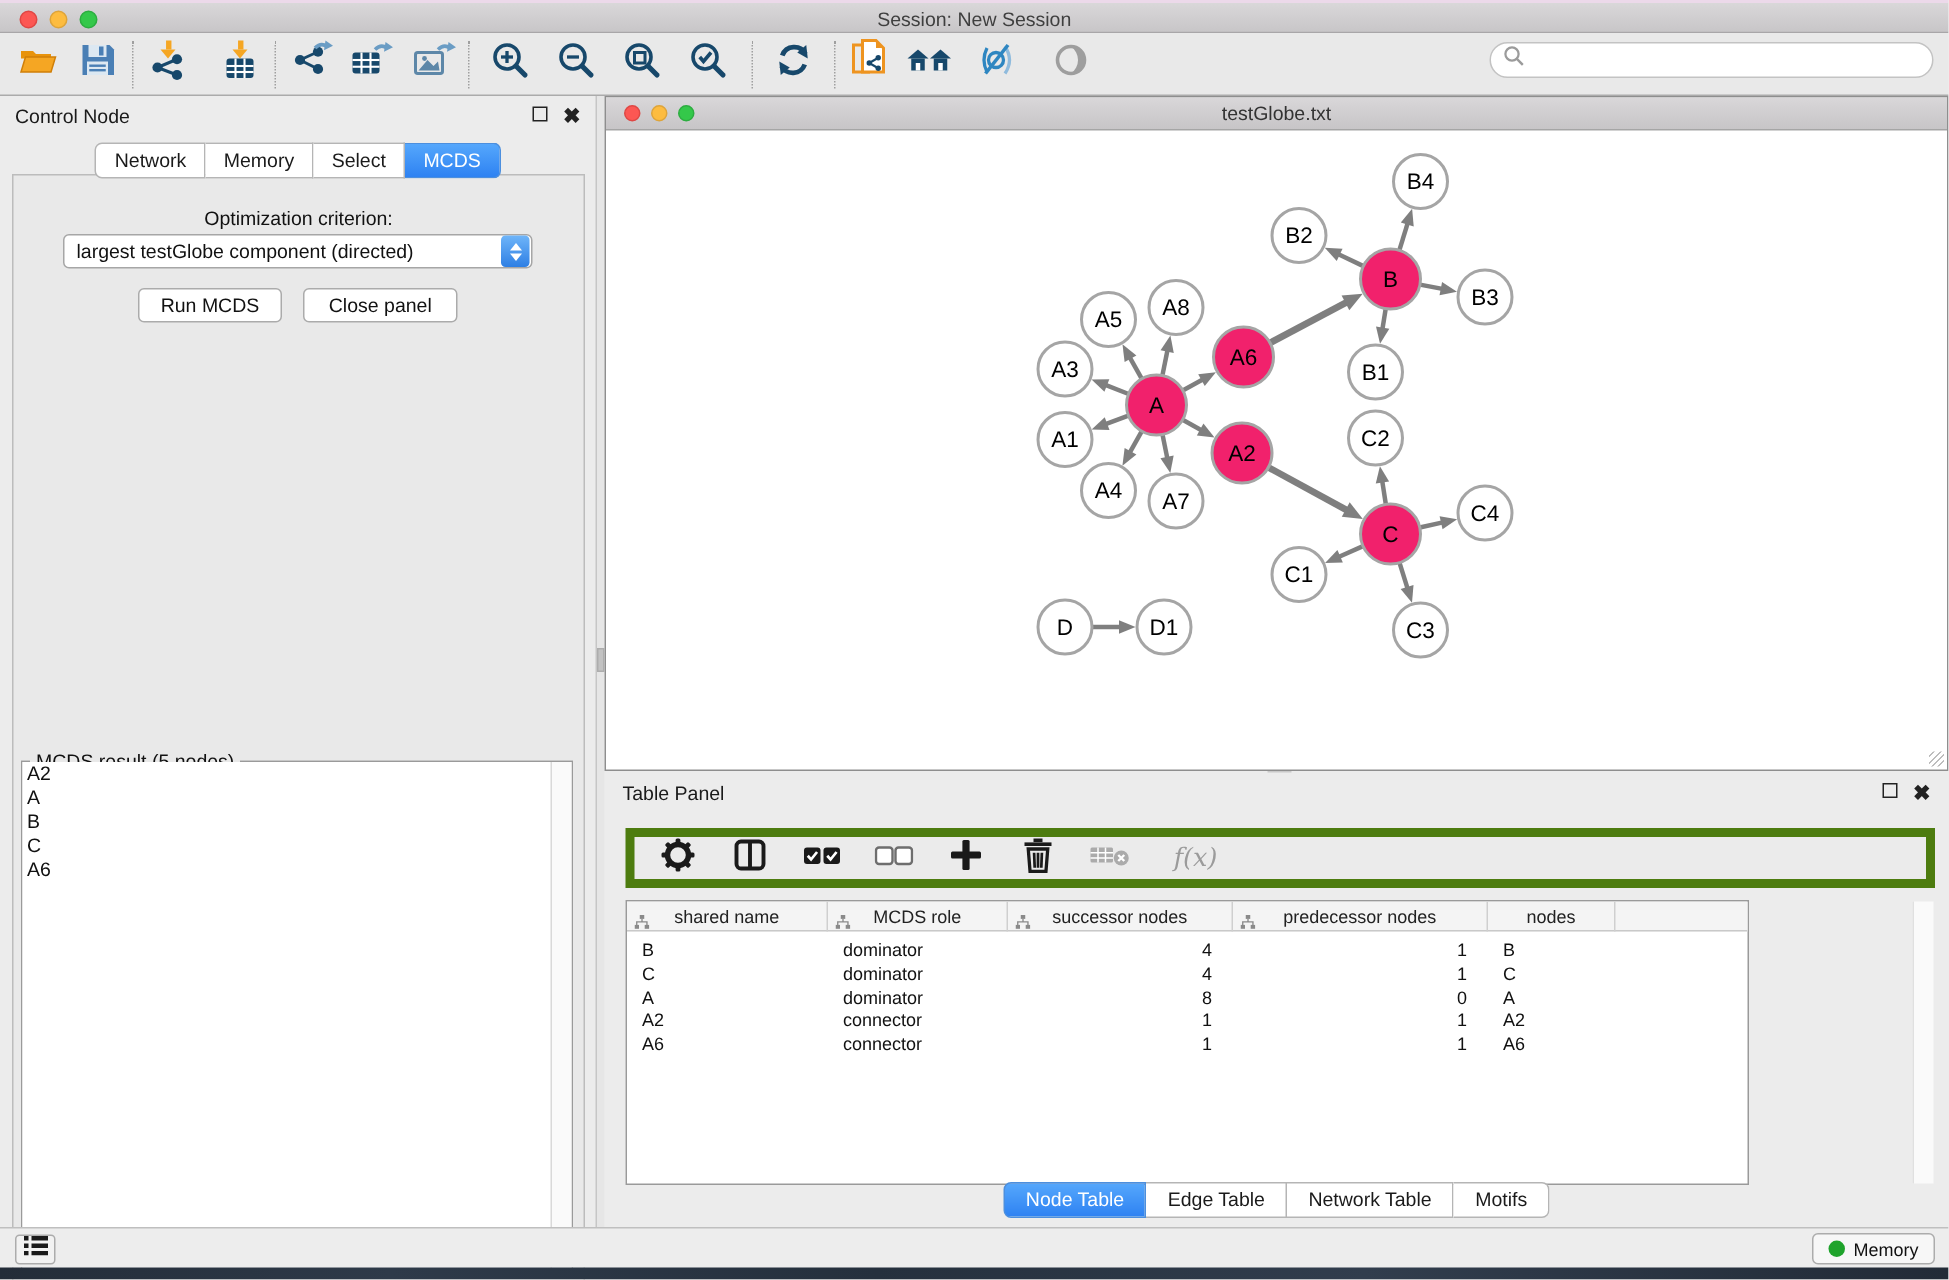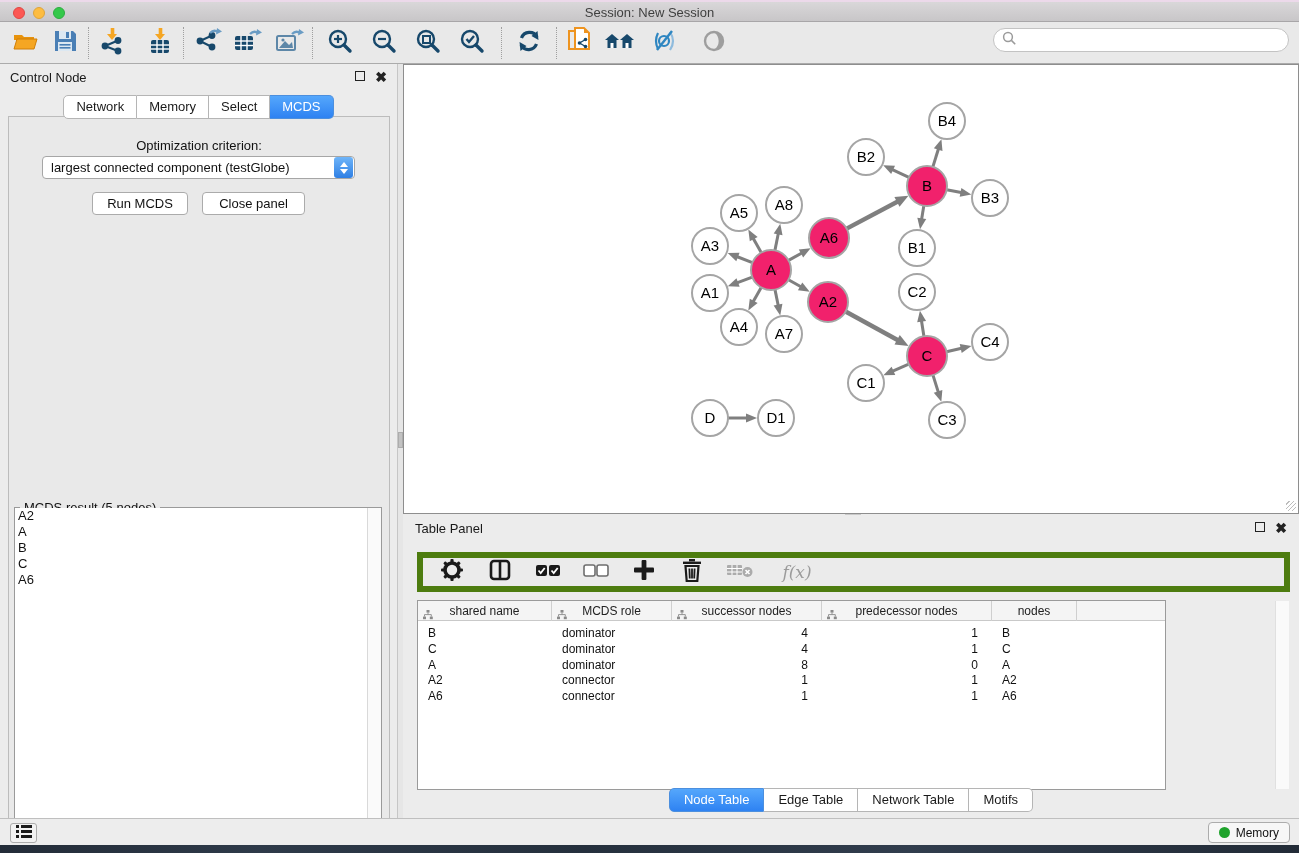--- a/index.html
+++ b/index.html
@@ -309,21 +309,21 @@
   <div class="abs cp-inner"></div>
   <div class="tabs-row abs" style="left:0; right:0; top:31px;" id="cp-tabs">
       <div class="tab">Network</div>
       <div class="tab">Memory</div>
       <div class="tab">Select</div>
       <div class="tab active">MCDS</div>
     </div>
   <div class="abs" style="left:8px; top:52px; width:382px; height:756px;">
     <div class="abs crit-label">Optimization criterion:</div>
     <div class="abs dropdown">
-      <span class="dd-text">largest connected component (testGlobe)</span>
+      <span class="dd-text">largest testGlobe component (directed)</span>
       <span class="dd-stepper">
           <span class="dd-up"></span>
           <span class="dd-dn"></span>
         </span>
     </div>
     <div class="abs btn run-btn">Run MCDS</div>
     <div class="abs btn close-btn">Close panel</div>
     <div class="abs result-box"></div>
     <div class="abs result-legend">MCDS result (5 nodes)</div>
     <div class="abs result-list" id="mcds-list">
@@ -334,20 +334,26 @@
         <div class="result-item">A6</div>
       </div>
     <div class="abs result-scroll"></div>
   </div>
 </div>
 
 <div class="abs split-v"></div>
 <div class="abs split-thumb-v"></div>
 
 <div class="abs netwin">
+  <div class="wtitle">
+    <div class="abs ntl red tl" style="left:12px;"></div>
+    <div class="abs ntl yellow tl" style="left:30px;"></div>
+    <div class="abs ntl green tl" style="left:48px;"></div>
+    <div class="title">testGlobe.txt</div>
+  </div>
   <svg class="net-canvas" id="graph-svg" width="892" height="424" viewBox="0 0 892 424">
       <line x1="347.28605427212415" y1="189.0560778973958" x2="331.19952401902617" y2="195.12149094364585" stroke="#7F7F7F" stroke-width="3"></line>
       <polygon points="331.4833010648997,190.2052453651342 334.65853611872785,198.62652094267833 322.77824844148205,198.29672599747397" fill="#7F7F7F"></polygon>
       <line x1="383.4396757077096" y1="191.79069513415277" x2="396.84048643843556" y2="199.31395729877087" stroke="#7F7F7F" stroke-width="3"></line>
       <polygon points="392.89361246248023,202.25881481959027 397.29942527284896,194.4109607511209 404.68834050690486,203.7197701091396" fill="#7F7F7F"></polygon>
       <line x1="347.38868096605233" y1="174.6775138227091" x2="331.0558466475268" y2="168.25148064820726" stroke="#7F7F7F" stroke-width="3"></line>
       <polygon points="334.564537940812,164.7961824832981 331.2694191610311,173.17127604857458 322.6807530822503,164.95636186842634" fill="#7F7F7F"></polygon>
       <line x1="356.20930486584723" y1="199.43967570770963" x2="347.7069731878139" y2="214.58445400920652" stroke="#7F7F7F" stroke-width="3"></line>
       <polygon points="344.7621156669945,210.6375800332512 352.60996973546384,215.04339284361993 343.3011603774451,222.43230807767586" fill="#7F7F7F"></polygon>
       <line x1="356.20930486584723" y1="164.56032429229037" x2="347.7069731878139" y2="149.41554599079348" stroke="#7F7F7F" stroke-width="3"></line>

